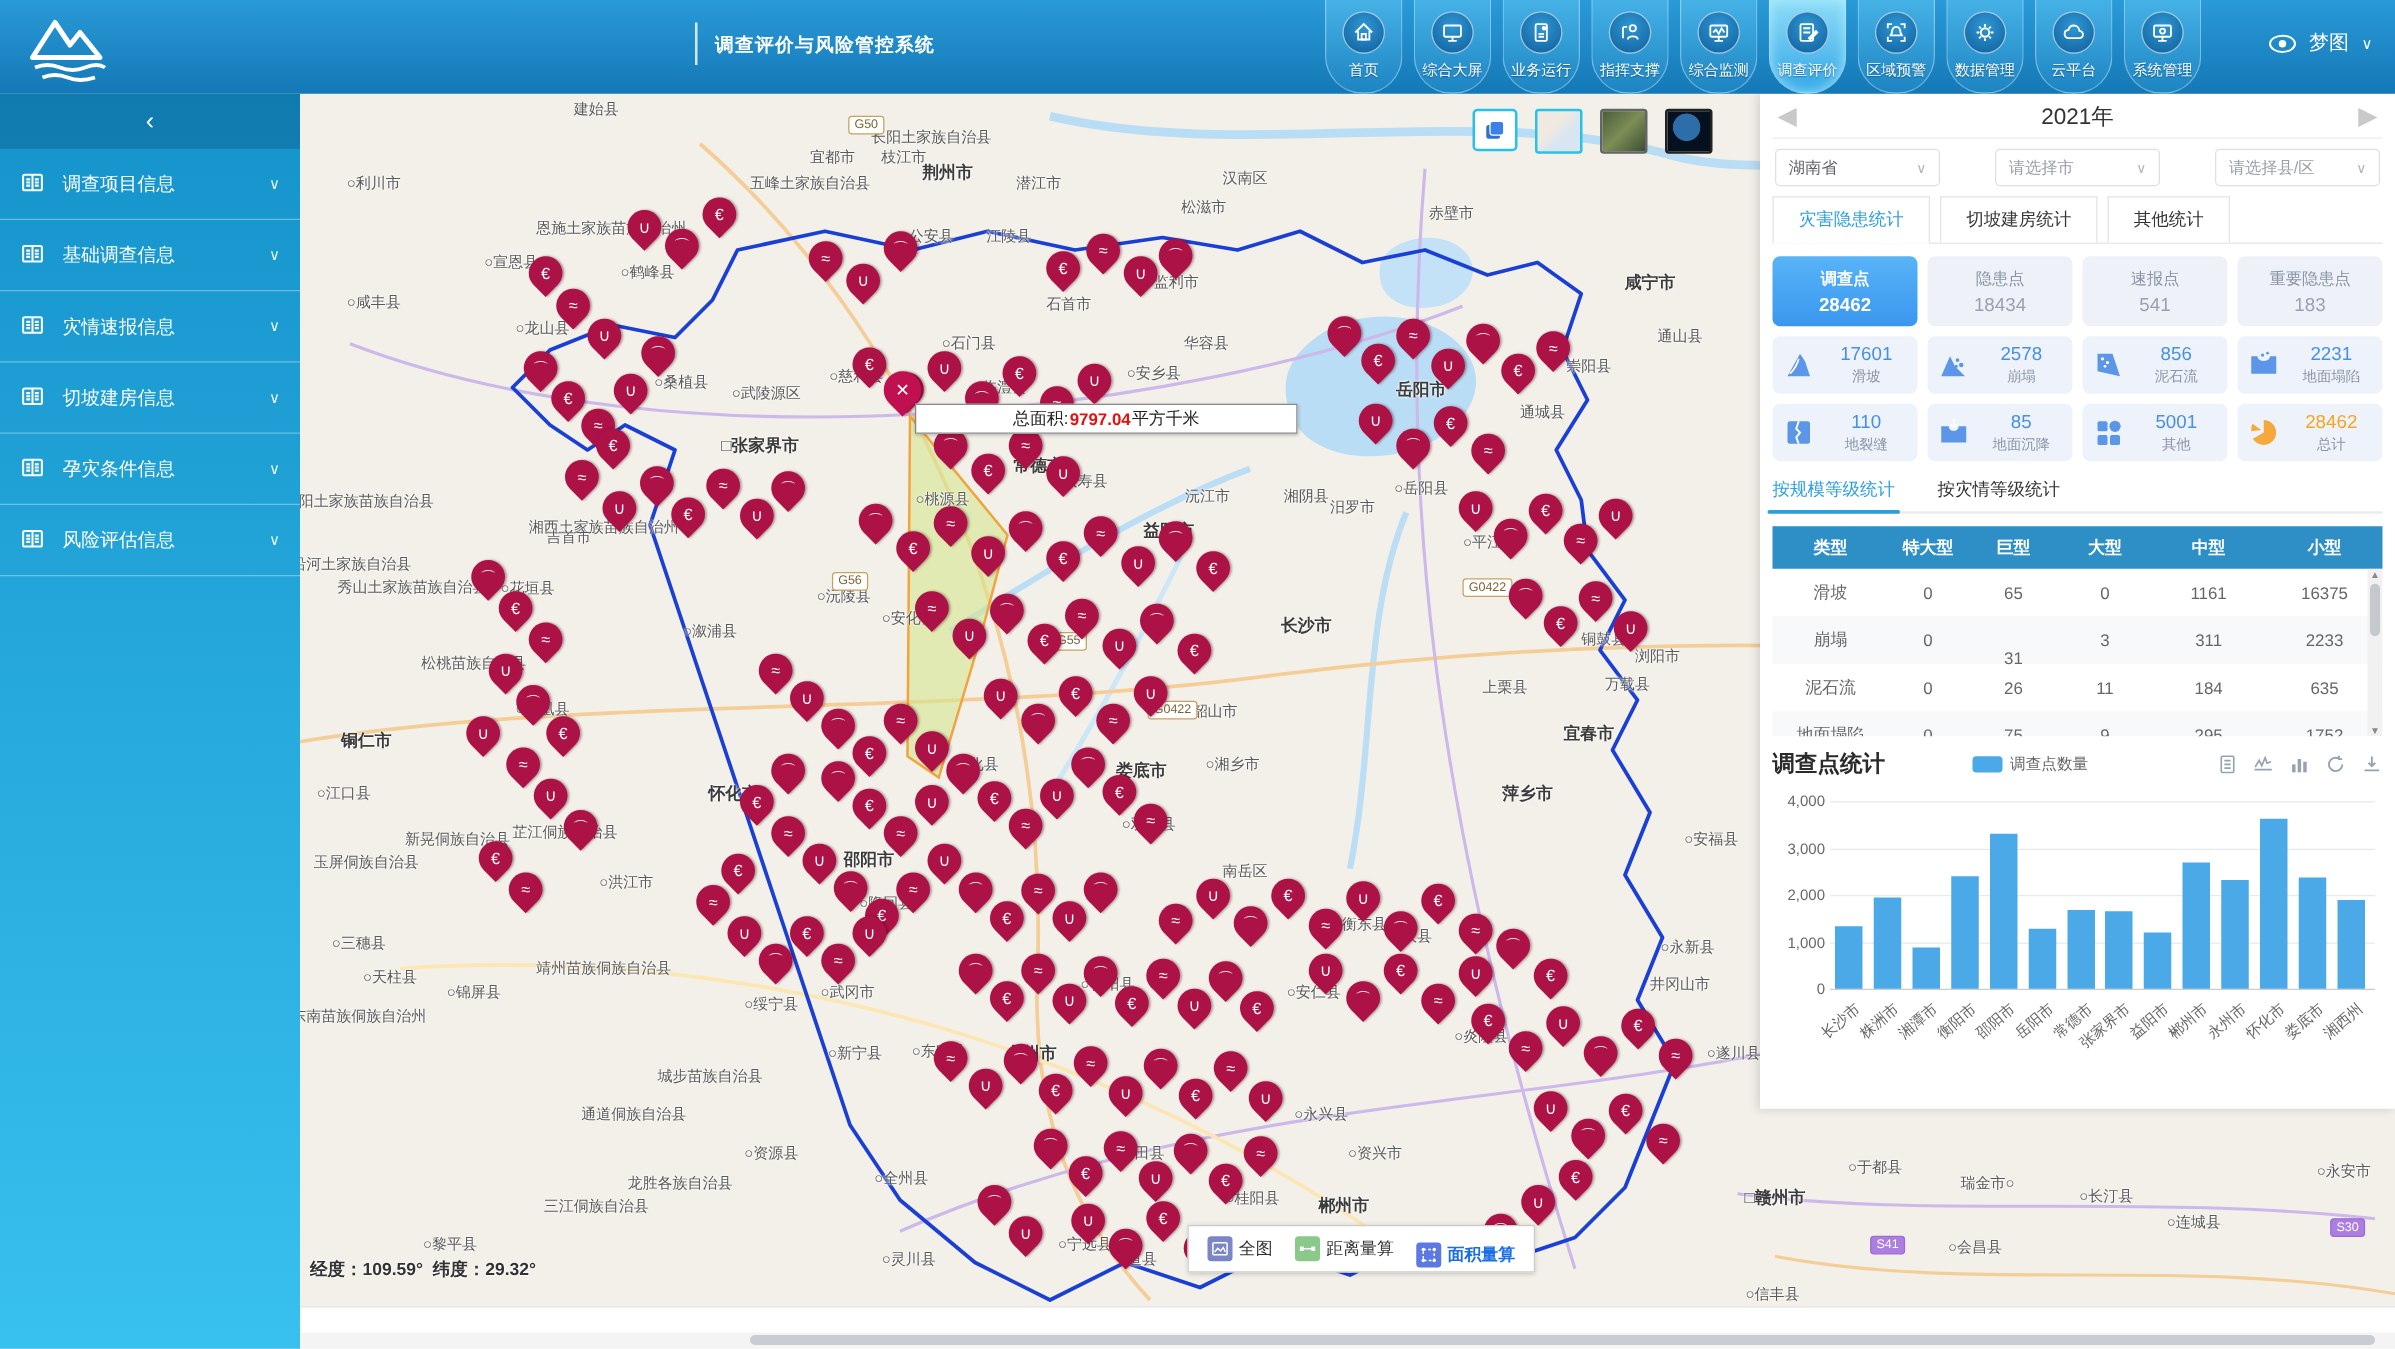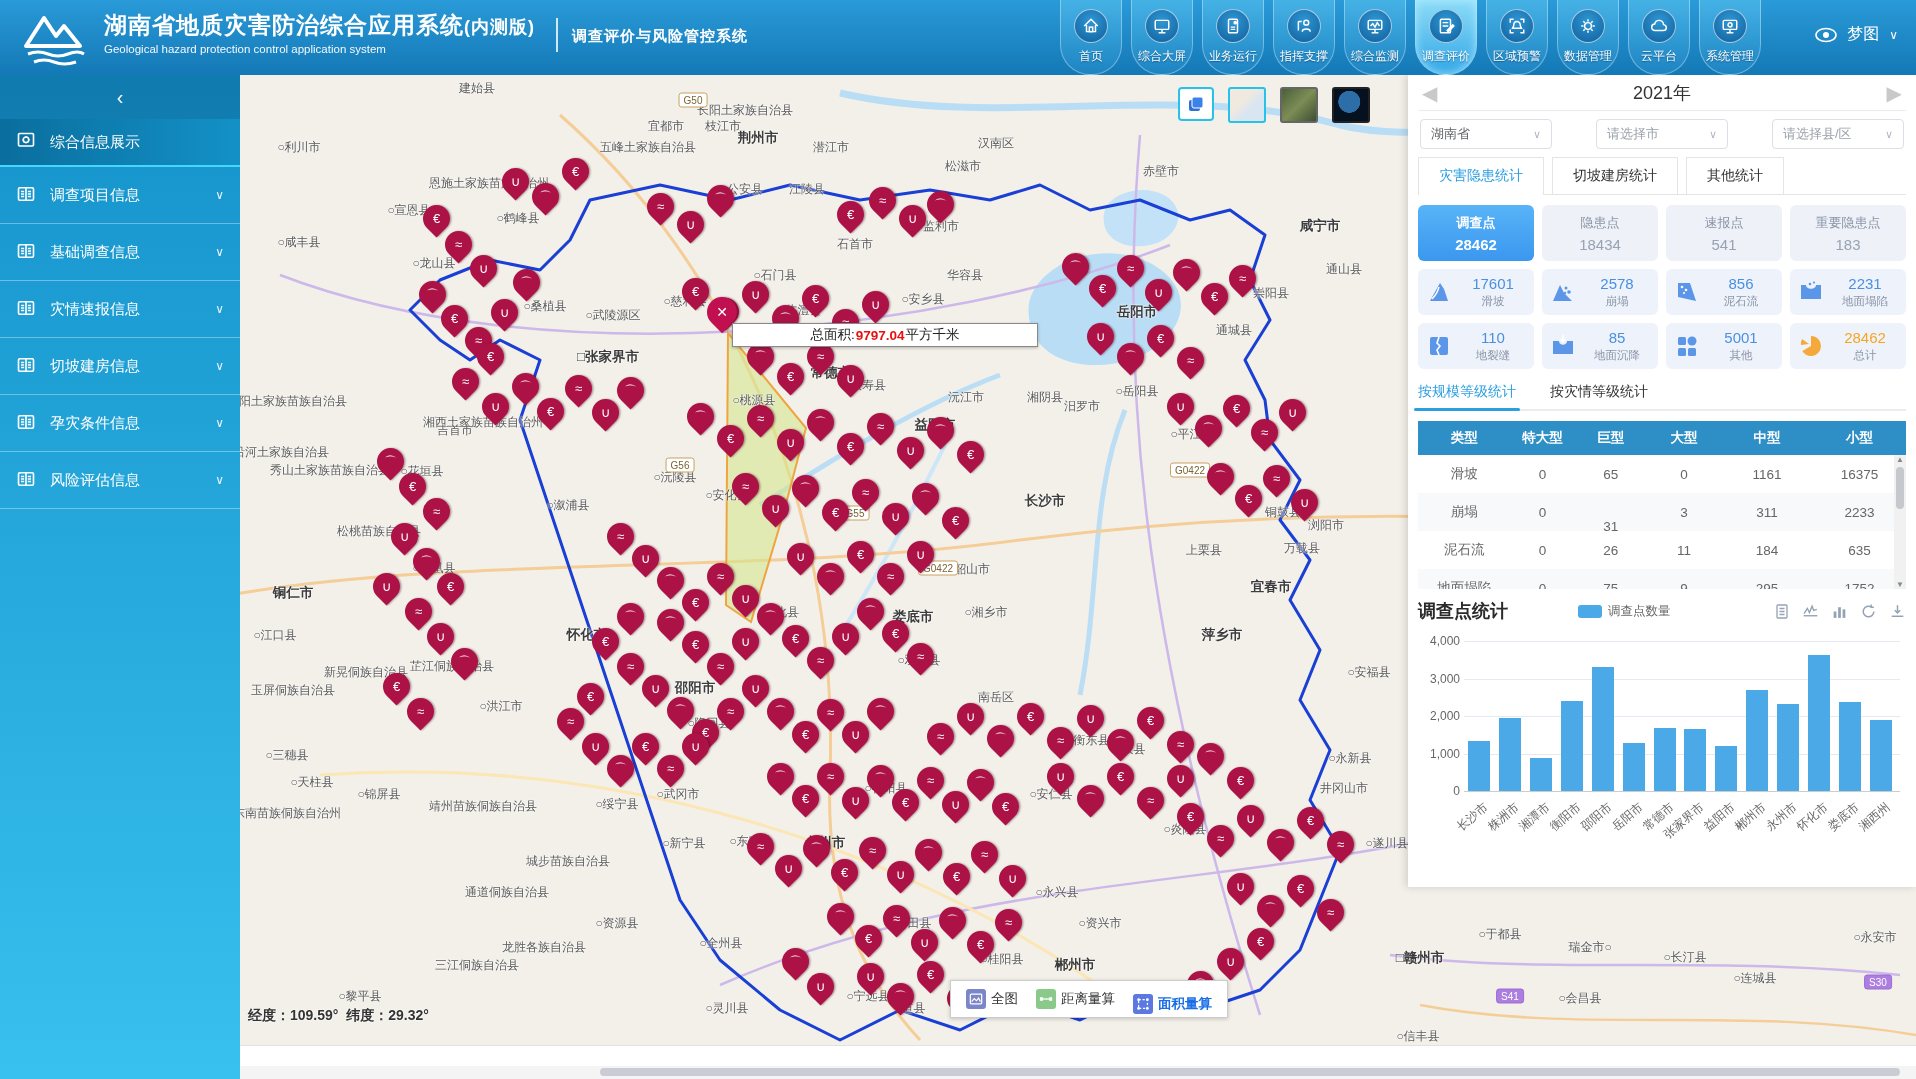--- a/index.html
+++ b/index.html
@@ -121,24 +121,20 @@
 <body>
 
 <div class="header">
   <div class="logo-wrap">
     <svg class="icon" width="72" height="60" viewBox="0 0 72 60">
       <path d="M8 38 L26 10 L38 28 L46 18 L62 38 Z" fill="none" stroke="#fff" stroke-width="4" stroke-linejoin="round"></path>
       <path d="M10 46 Q20 42 30 46 T50 46 T66 46" fill="none" stroke="#fff" stroke-width="3"></path>
       <path d="M16 54 Q26 50 36 54 T58 54" fill="none" stroke="#fff" stroke-width="3"></path>
     </svg>
   </div>
-  <div class="title-block">
-    <div class="app-title"><span>湖南省地质灾害防治综合应用系统</span><small>(内测版)</small></div>
-    <div class="app-sub">Geological hazard protection control application system</div>
-  </div>
   <div class="hdr-divider"></div>
   <div class="sys-name">调查评价与风险管控系统</div>
   <div class="nav" id="nav">
       <div class="nav-btn">
         <span class="nav-ico">
           <svg class="icon" width="18" height="18" viewBox="0 0 16 16" fill="none" stroke="#fff" stroke-width="1.3">
             <path d="M2 8 L8 2 L14 8 M4 7 V13 H12 V7"></path>
             <rect x="6.5" y="9" width="3" height="4"></rect>
           </svg>
         </span>
@@ -240,30 +236,20 @@
     <span class="user-name">梦图</span>
     <span style="font-size:12px;">∨</span>
   </div>
 </div>
 
 <div class="sidebar">
   <div class="collapse-bar">
       <span>‹</span>
     </div>
   <div id="side-items">
-      <div class="side-item active">
-        <span class="s-ico">
-          <svg class="icon" width="20" height="20" viewBox="0 0 16 16" fill="none" stroke="#fff" stroke-width="1.3">
-            <rect x="2" y="2" width="12" height="10" rx="1"></rect>
-            <circle cx="8" cy="7" r="2.2"></circle>
-            <path d="M8 4.2 V5 M8 9 V9.8 M5.2 7 H6 M10 7 H10.8"></path>
-          </svg>
-        </span>
-        <span>综合信息展示</span>
-      </div>
       <div class="side-item">
         <span class="s-ico">
           <svg class="icon" width="20" height="20" viewBox="0 0 16 16" fill="none" stroke="#fff" stroke-width="1.3">
             <rect x="2" y="3" width="12" height="10" rx="1"></rect>
             <path d="M8 3 V13"></path>
             <path d="M4 6 H6.5 M4 8 H6.5 M4 10 H6.5 M9.5 6 H12 M9.5 8 H12 M9.5 10 H12"></path>
           </svg>
         </span>
         <span>调查项目信息</span>
         <span class="s-arrow">∨</span>
@@ -435,21 +421,21 @@
       <div class="map-label" style="left: 762px; top: 884px;">○桂阳县</div>
       <div class="map-label" style="left: 670px; top: 848px;">○新田县</div>
       <div class="map-label" style="left: 628px; top: 921px;">○宁远县</div>
       <div class="map-label" style="left: 670px; top: 933px;">○道县</div>
       <div class="map-label" style="left: 487px; top: 933px;">○灵川县</div>
       <div class="map-label" style="left: 481px; top: 868px;">○全州县</div>
       <div class="map-label" style="left: 377px; top: 848px;">○资源县</div>
       <div class="map-label" style="left: 304px; top: 872px;">龙胜各族自治县</div>
       <div class="map-label" style="left: 237px; top: 890px;">三江侗族自治县</div>
       <div class="map-label" style="left: 267px; top: 817px;">通道侗族自治县</div>
-      <div class="map-label" style="left: 243px; top: 731px;">靖州苗族侗族自治县</div>
+      <div class="map-label" style="left: 243px; top: 700px;">靖州苗族侗族自治县</div>
       <div class="map-label" style="left: 72px; top: 707px;">○天柱县</div>
       <div class="map-label" style="left: 139px; top: 719px;">○锦屏县</div>
       <div class="map-label" style="left: 120px; top: 921px;">○黎平县</div>
       <div class="map-label" style="left: 47px; top: 680px;">○三穗县</div>
       <div class="map-label" style="left: 53px; top: 615px;">玉屏侗族自治县</div>
       <div class="map-label" style="left: 126px; top: 597px;">新晃侗族自治县</div>
       <div class="map-label b" style="left: 53px; top: 518px;">铜仁市</div>
       <div class="map-label" style="left: 35px; top: 560px;">○江口县</div>
       <div class="map-label" style="left: 139px; top: 456px;">松桃苗族自治县</div>
       <div class="map-label" style="left: 90px; top: 395px;">秀山土家族苗族自治县</div>

